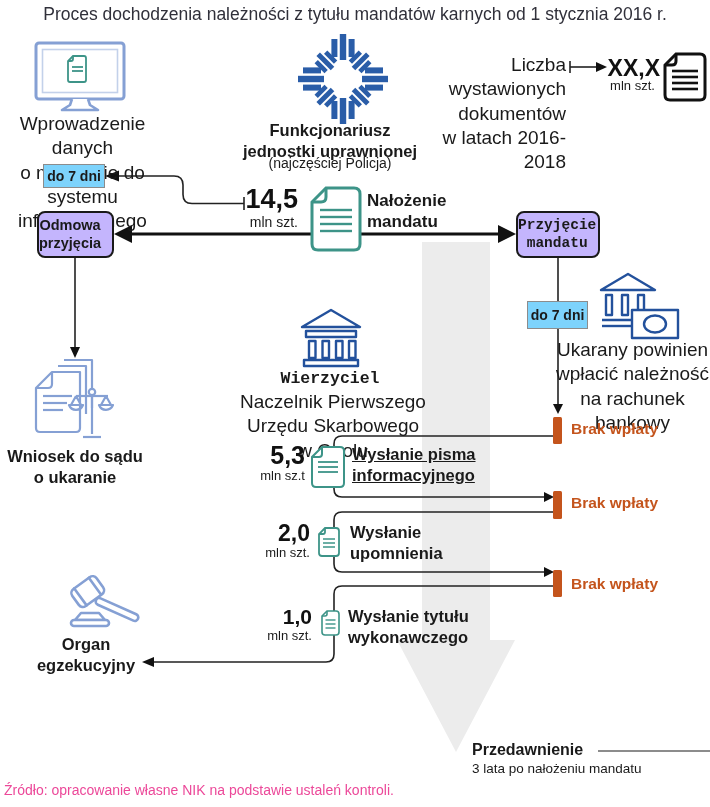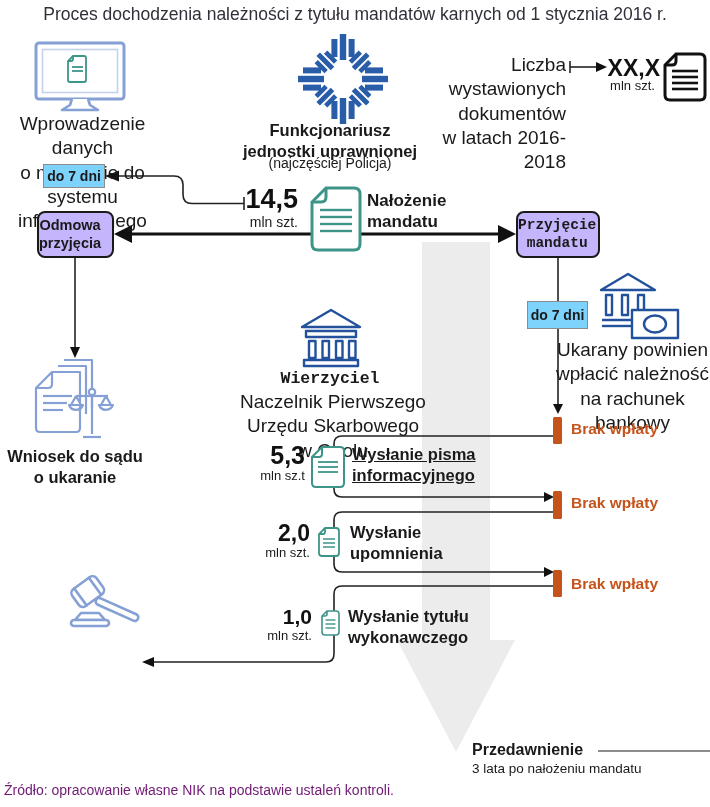--- a/index.html
+++ b/index.html
@@ -277,19 +277,21 @@
       </g>
       <g transform="rotate(-36 36 18)">
         <rect x="21" y="7" width="30" height="21" rx="5"></rect>
         <line x1="27" y1="7" x2="27" y2="28"></line>
         <line x1="45" y1="7" x2="45" y2="28"></line>
       </g>
       <path d="M23 46 L29 39 H47 L53 46 Z"></path>
       <rect x="19" y="46" width="38" height="6" rx="3"></rect>
     </g>
   </svg>
+  <div class="abs txt ctr label-lg" style="left:16px;top:634px;width:140px;">Organ
+egzekucyjny</div>
 
   <div class="abs b" style="left:472px;top:741px;font-size:16px;">Przedawnienie</div>
   <div class="abs" style="left:472px;top:761px;font-size:13.5px;">3 lata po nałożeniu mandatu</div>
 
-  <div class="abs" style="left:4px;top:782px;font-size:14px;color:#701a75;">Źródło: opracowanie własne NIK na podstawie ustaleń kontroli.</div>
+  <div class="abs" style="left:4px;top:782px;font-size:14px;color:#ec4899;">Źródło: opracowanie własne NIK na podstawie ustaleń kontroli.</div>
 
 </div>
 
 </body></html>

